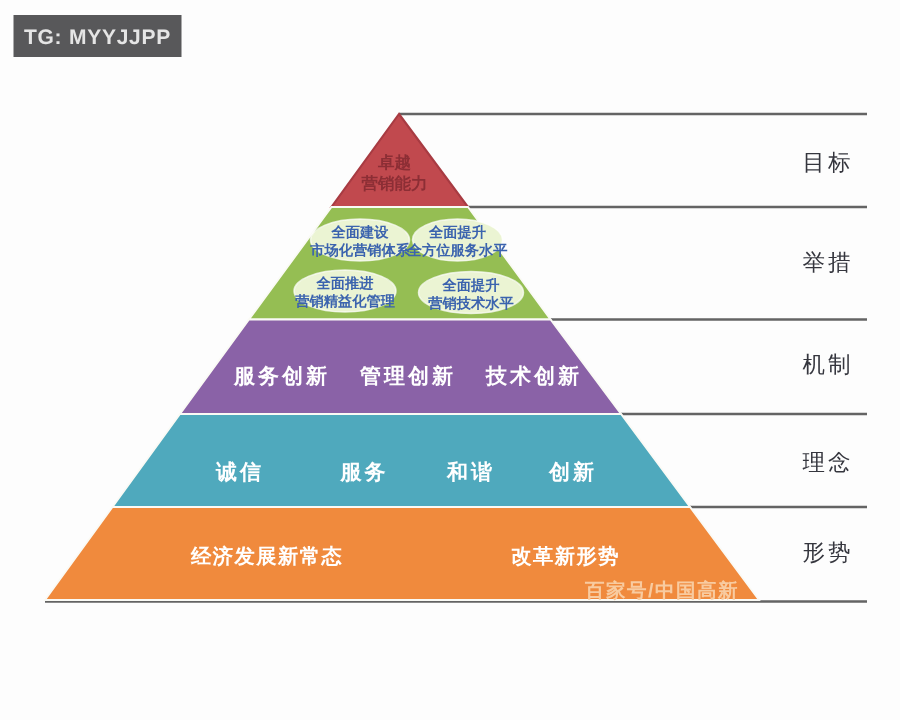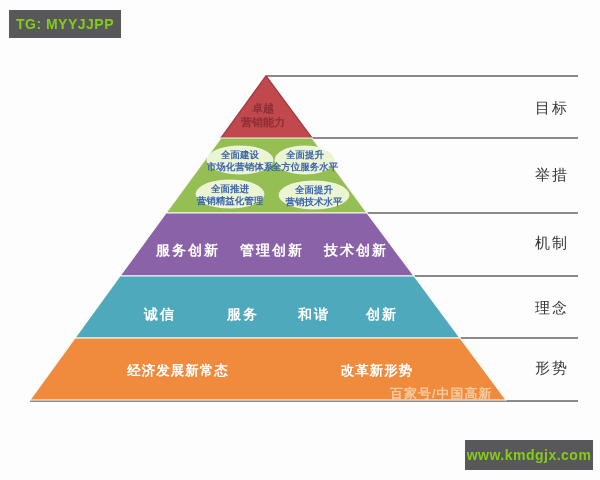--- a/index.html
+++ b/index.html
@@ -2,21 +2,21 @@
 <html><head>
 <meta charset="utf-8">
 <style>
   html,body{margin:0;padding:0;background:#fff;}
   .page{
     position:relative;width:600px;height:480px;background:#fdfdfd;overflow:hidden;
     font-family:"Liberation Sans", sans-serif;
   }
   .badge{
     position:absolute;display:flex;align-items:center;justify-content:center;
-    color:#84cc16;font-weight:bold;font-size:14px;letter-spacing:0.5px;
+    color:#e5e5e5;font-weight:bold;font-size:14px;letter-spacing:0.5px;
   }
   .badge-tl{left:9px;top:10px;width:112px;height:28px;}
   .badge-br{left:465px;top:440px;width:128px;height:30px;}
   svg{position:absolute;left:0;top:0;}
   svg text{font-family:"Liberation Sans", sans-serif;}
   .goal-text{font-size:11px;font-weight:bold;text-anchor:middle;}
   .bubble-text{font-size:9.5px;font-weight:bold;text-anchor:middle;}
   .row-text{font-size:14px;font-weight:bold;text-anchor:middle;letter-spacing:2px;}
   .situation-text{font-size:13.5px;font-weight:bold;text-anchor:middle;letter-spacing:1px;}
   .side-label{font-size:15px;text-anchor:middle;letter-spacing:2px;}
@@ -79,14 +79,13 @@
 
     <text class="watermark-text" x="390" y="398" fill="#f8cba0">百家号/中国高新</text>
 
     <text class="side-label" x="552" y="113" fill="#35363e">目标</text>
     <text class="side-label" x="552" y="180" fill="#35363e">举措</text>
     <text class="side-label" x="552" y="248" fill="#35363e">机制</text>
     <text class="side-label" x="552" y="313" fill="#35363e">理念</text>
     <text class="side-label" x="552" y="373" fill="#35363e">形势</text>
   </svg>
 
-  <div class="badge badge-br" style="background: rgb(88, 88, 90);">www.kmdgjx.com</div>
 </div>
 
 </body></html>

